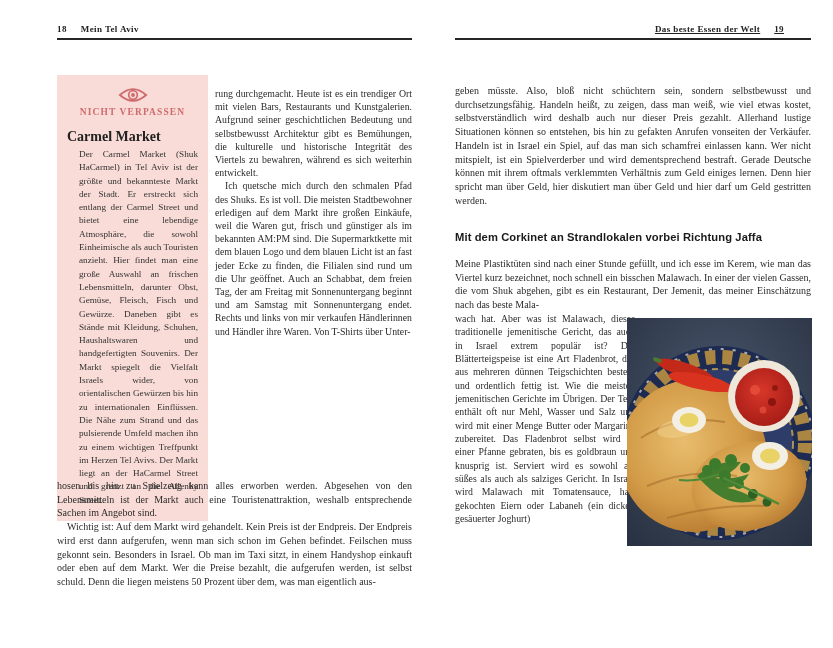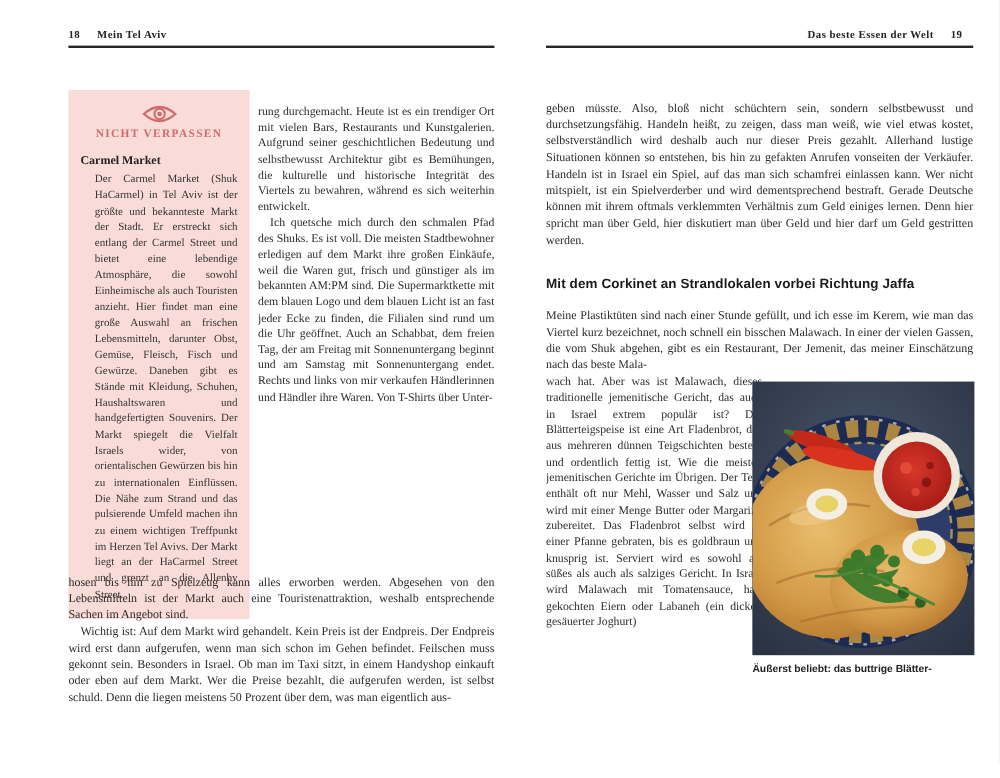--- a/index.html
+++ b/index.html
@@ -8,36 +8,36 @@
     position:relative; width:833px; height:648px; background:#ffffff;
     font-family:"Liberation Serif", serif; color:#2b2b2b; overflow:hidden;
     margin:0 auto;
   }
   
   .runhead {
     position:absolute; top:24px; font-size:9px; font-weight:bold;
     letter-spacing:0.4px; color:#222; display:flex; gap:14px;
   }
   .runhead-left { left:57px; width:355px; }
-  .runhead-right { left:446px; width:356px; justify-content:flex-end; }
+  .runhead-right { left:428px; width:356px; justify-content:flex-end;text-decoration:underline; }
   .headrule { position:absolute; top:38px; height:1.5px; background:#262626; width:355px; }
   .headrule-left { left:57px; }
   .headrule-right { left:455px; width:356px; }
 
   
   .callout {
     position:absolute; left:57px; top:75px; width:151px; min-height:385px;
     background:#f9dcd7; padding:11px 10px 14px 10px; text-align:center;
   }
   .callout .eye { display:block; margin:0 auto 3px auto; }
   .callout-kicker {
     font-size:9.5px; font-weight:bold; letter-spacing:1.1px; color:#cf6b6d;
   }
   .callout-title {
-    margin-top:12px; font-size:10px; font-weight:bold; text-align:left; color:#222;
+    margin-top:12px; font-size:14px; font-weight:bold; text-align:left; color:#222;
   }
   .callout-body {
     margin-top:3px; font-size:9.2px; line-height:13.3px; text-align:justify;
     text-justify:inter-word; color:#333;margin-left:12px;
   }
 
   
   .leftcol {
     position:absolute; left:215px; top:87px; width:197px; height:386px;
     font-size:9.8px; line-height:13.2px; text-align:justify; overflow:hidden;
@@ -193,16 +193,15 @@
         <circle cx="112" cy="166" r="5"></circle>
         <circle cx="126" cy="176" r="5" fill="#2f6123"></circle>
         <circle cx="140" cy="184" r="4.5" fill="#2f6123"></circle>
       </g>
       <path d="M96 160 q24 10 56 26" fill="none" stroke="#4e8a38" stroke-width="2.4"></path>
       <path d="M92 156 q-20 8 -40 6" fill="none" stroke="#4e8a38" stroke-width="2"></path>
     </svg>
   </div>
 
   <div class="caption">
-    <span style="display:block">Äußerst beliebt: das buttrige Blätter-</span>
   </div>
 
 </div>
 
 </body></html>

